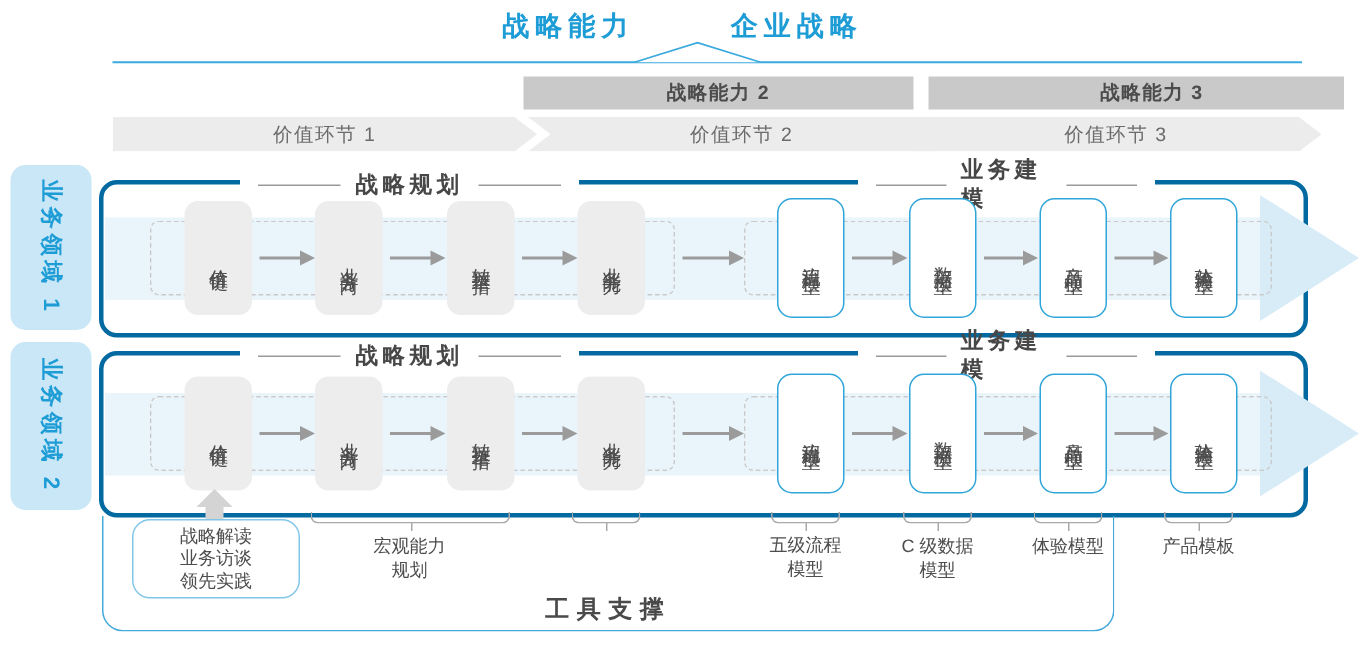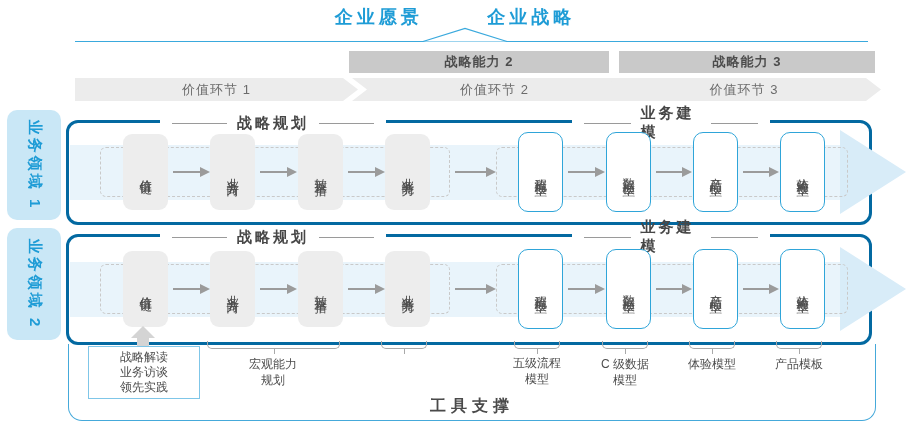--- a/index.html
+++ b/index.html
@@ -43,44 +43,44 @@
   
   .up-arrow-head{position:absolute;left:131px;top:326px;width:0;height:0;
                  border-left:12px solid transparent;border-right:12px solid transparent;
                  border-bottom:12px solid #d4d4d4;}
   .up-arrow-shaft{position:absolute;left:137px;top:338px;width:12px;height:10px;background:#d4d4d4;}
   .brk{position:absolute;top:341px;height:8px;border:1px solid #a9a9a9;border-top:none;
        border-radius:0 0 5px 5px;box-sizing:border-box;}
   .brk::after{content:"";position:absolute;left:50%;top:100%;width:1px;height:6px;background:#a9a9a9;}
   .note{position:absolute;top:357px;transform:translateX(-50%);white-space:pre-line;text-align:center;
         font-size:12px;line-height:1.3;color:#4d4d4d;}
-  #note-box{position:absolute;left:88px;top:346px;width:110px;border:1px solid #7fc6e8;border-radius:0;
+  #note-box{position:absolute;left:88px;top:346px;width:110px;border:1px solid #7fc6e8;border-radius:12px;
             background:#fff;text-align:center;font-size:12px;line-height:1.25;color:#4d4d4d;
             padding:3px 0;white-space:pre-line;}
-  #tool-container{position:absolute;left:68px;top:344px;width:808px;height:77px;
+  #tool-container{position:absolute;left:68px;top:344px;width:675px;height:77px;
                   border:1px solid #45a9da;border-top:none;border-radius:0 0 14px 14px;box-sizing:border-box;}
   #tool-label{position:absolute;left:0;right:0;bottom:3px;text-align:center;
               font-size:16px;font-weight:bold;color:#4a4a4a;letter-spacing:5px;}
 </style>
 </head>
 <body>
 
 <div id="stage">
 
   <div class="title-row">
-    <span>企业愿景</span>
+    <span>战略能力</span>
     <span>企业战略</span>
   </div>
   <svg class="hdr-svg" width="910" height="48">
     <line x1="75" y1="41.5" x2="868" y2="41.5" stroke="#3aa9dd" stroke-width="1.2"></line>
     <polyline points="423,41.5 465,28.5 507,41.5" fill="#ffffff" stroke="#3aa9dd" stroke-width="1.2"></polyline>
   </svg>
 
   <div class="cap-bar" style="left:349px;width:260px;">战略能力 2</div>
-  <div class="cap-bar" style="left:619px;width:256px;">战略能力 3</div>
+  <div class="cap-bar" style="left:619px;width:256px;padding-left:21px;">战略能力 3</div>
 
   <div class="chev first" style="left:75px;width:283px;">价值环节 1</div>
   <div class="chev mid" style="left:352px;width:285px;">价值环节 2</div>
   <div class="chev mid" style="left:607px;width:274px;">价值环节 3</div>
 
   <div class="tab" style="top:110px;height:110px;">
     <span class="rot">业务领域 1</span>
   </div>
   <div class="tab" style="top:228px;height:112px;">
     <span class="rot">业务领域 2</span>

